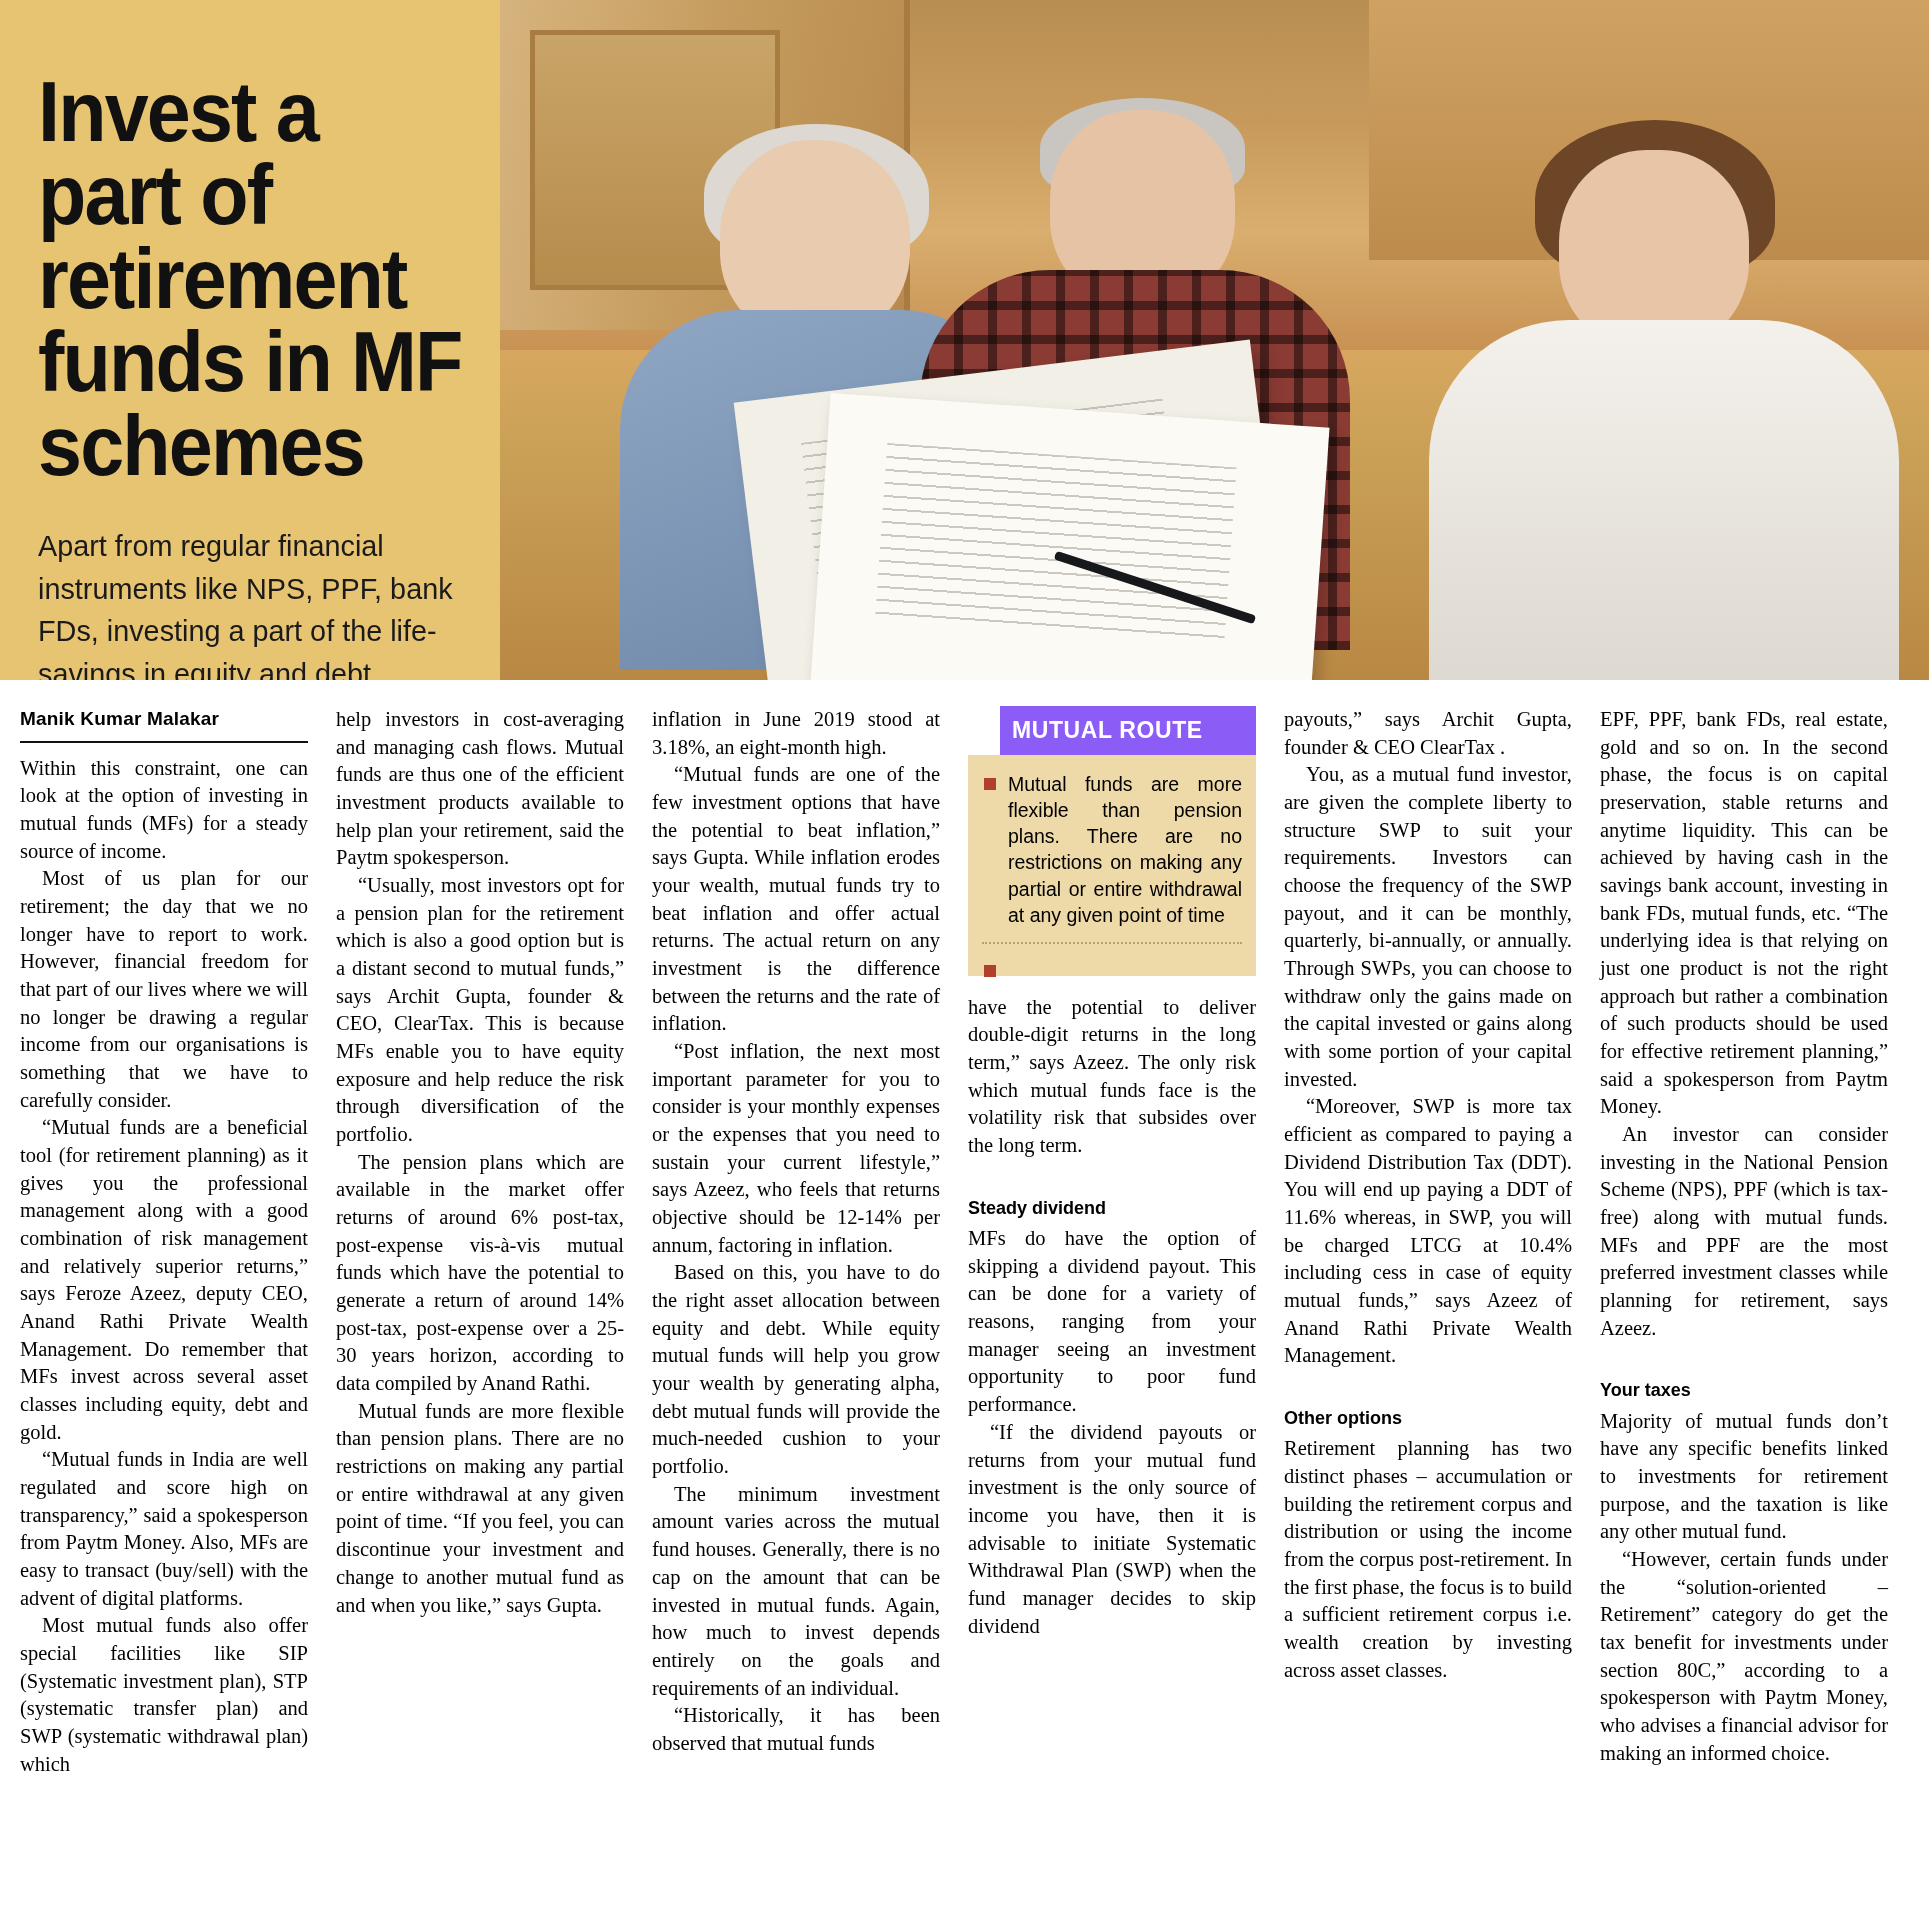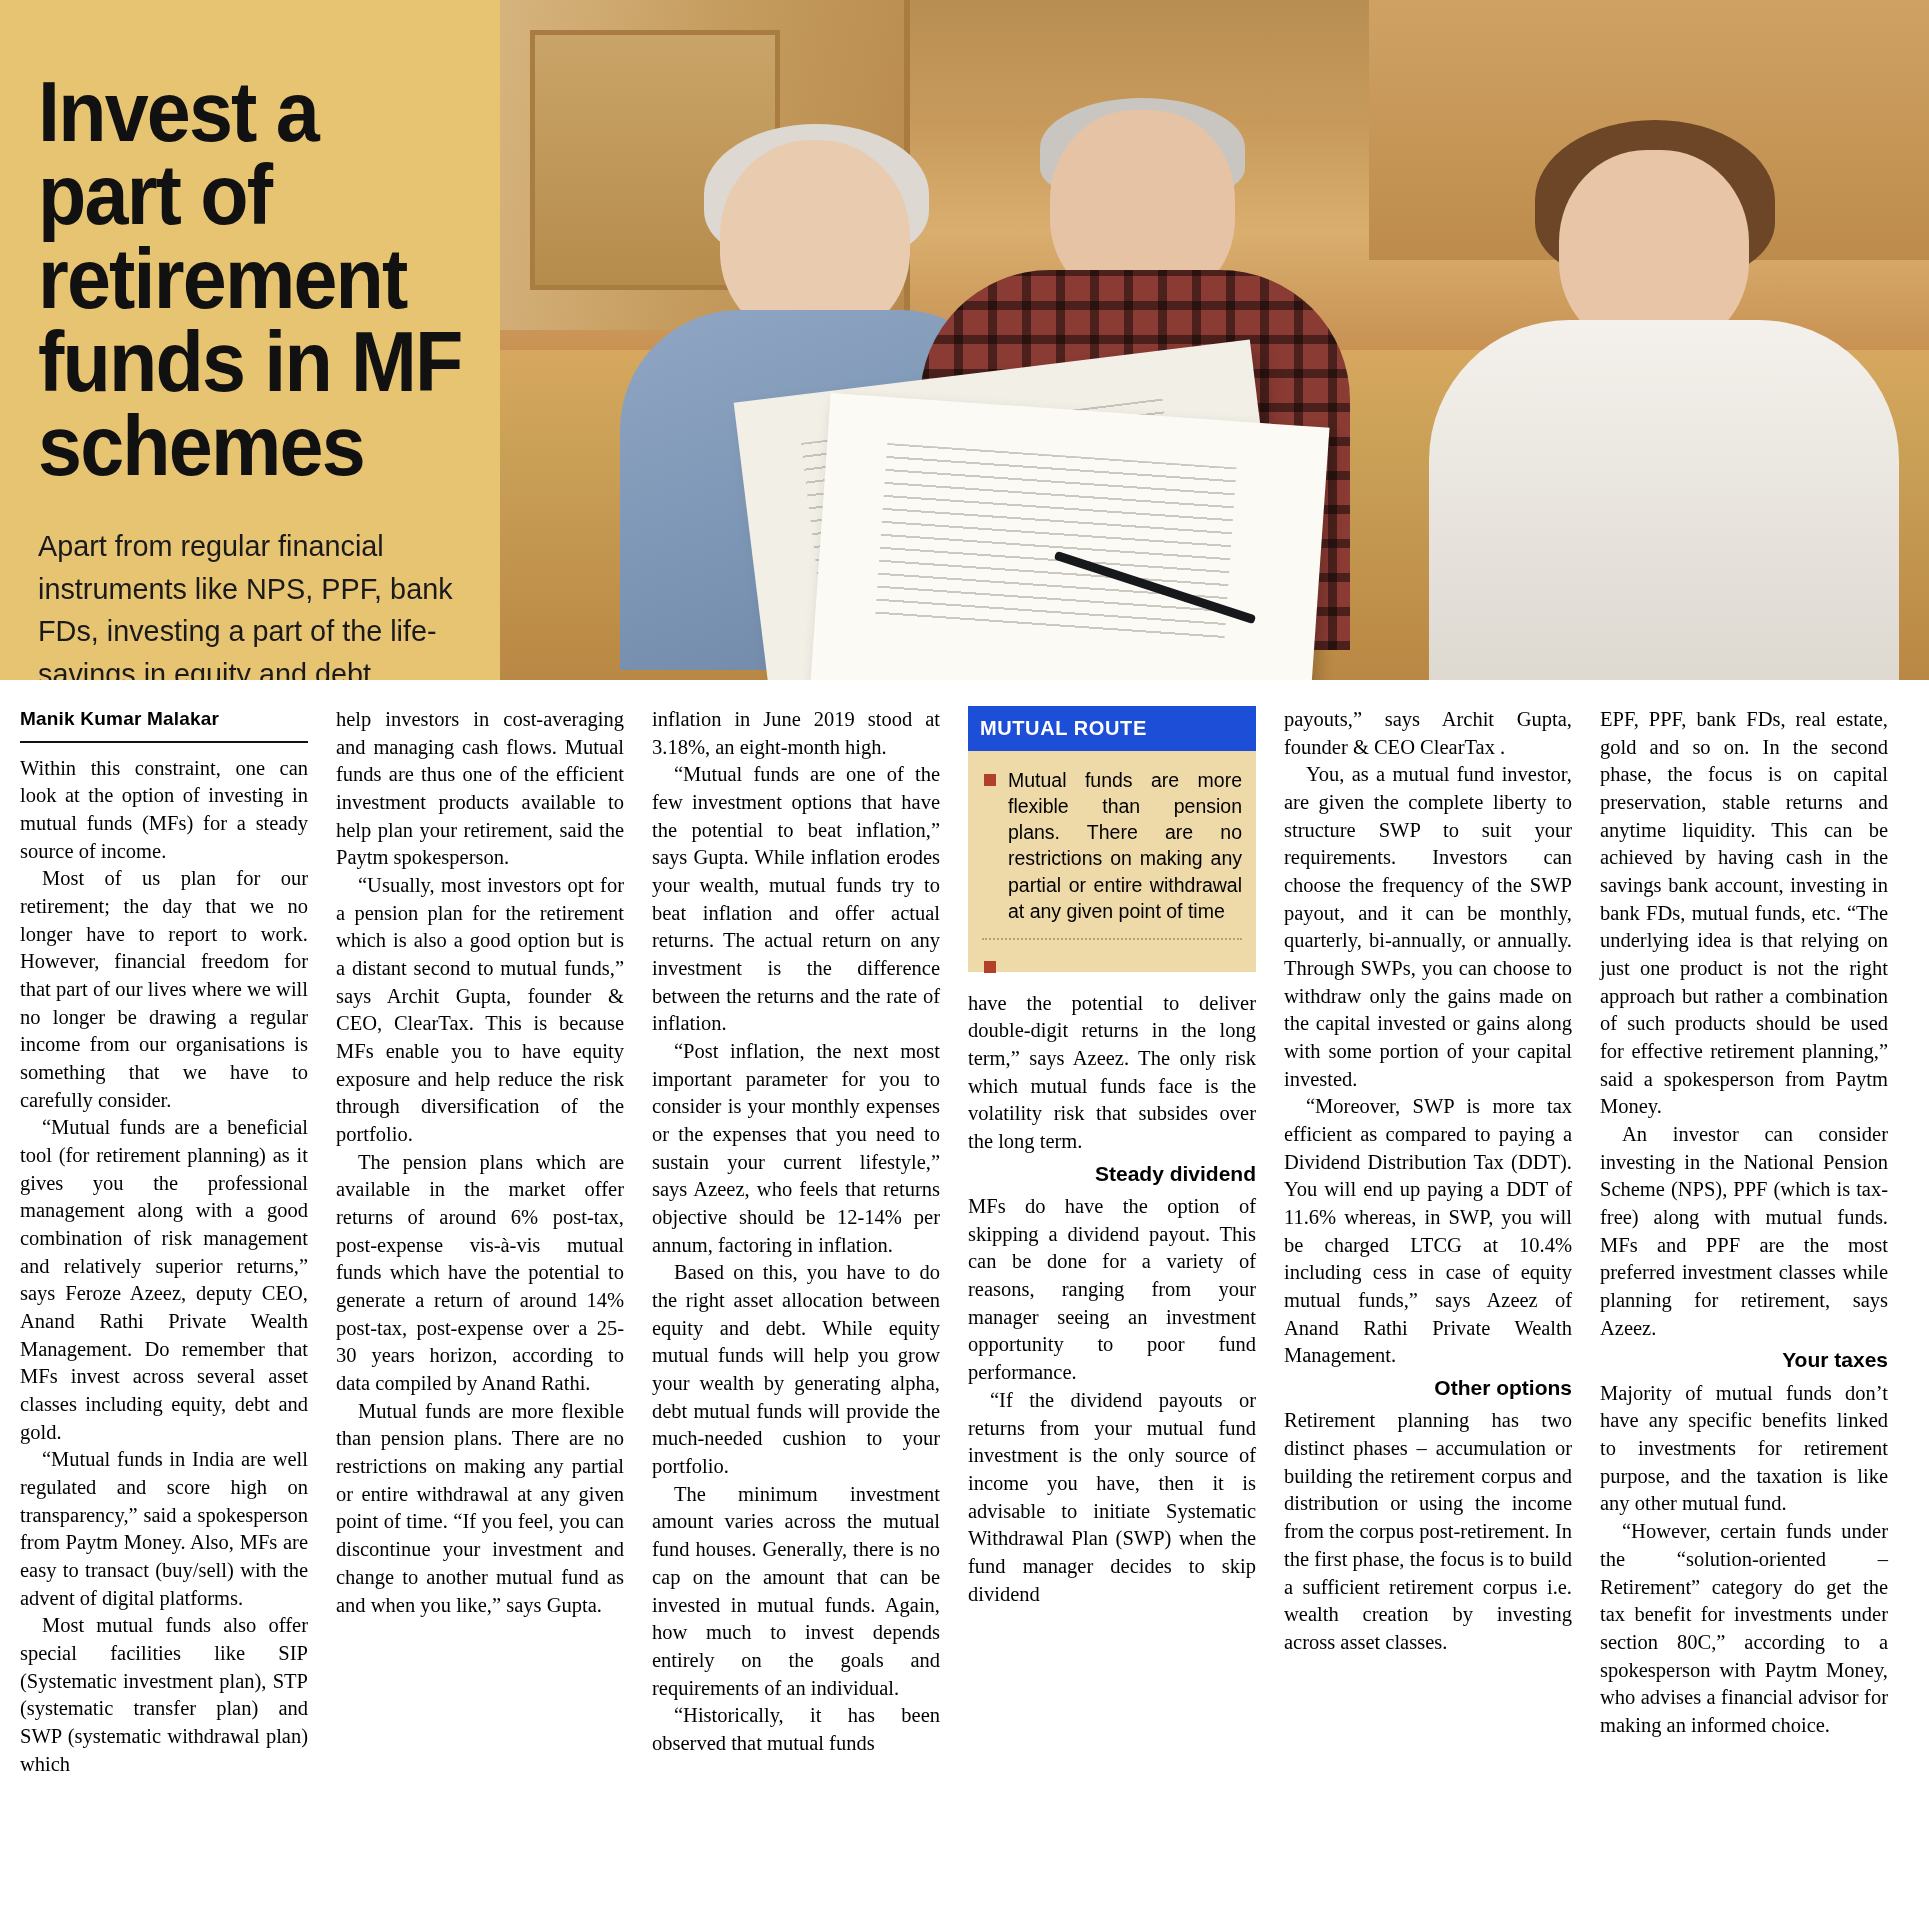--- a/index.html
+++ b/index.html
@@ -179,39 +179,40 @@
     letter-spacing: .2px;
     padding-bottom: 9px;
     border-bottom: 2px solid #111;
     margin-bottom: 12px;
   }
   .col p { margin: 0; text-indent: 0; }
   .col p + p { text-indent: 22px; }
   .subhead {
     font-family: "Liberation Sans", sans-serif;
     font-weight: bold;
-    font-size: 21px;
-    margin: 4px 0 5px 0;
-    text-align: right;
+    font-size: 18px;
+    margin: 36px 0 5px 0;
+    text-align: left;
   }
   .col p.first-after-head { text-indent: 0; }
 
   
   .box {
     width: 288px;
     margin-bottom: 18px;
   }
   .box-head {
-    background: #1d4ed8;
+    background: #8b5cf6;
     color: #fff;
     font-family: "Liberation Sans", sans-serif;
     font-weight: bold;
-    font-size: 20px;
+    font-size: 23px;
     letter-spacing: .6px;
     padding: 9px 12px;
+    margin-left: 32px;
   }
   .box-body {
     background: #eed9a8;
     padding: 16px 14px 18px 14px;
   }
   .box-item {
     font-family: "Liberation Sans", sans-serif;
     font-size: 19.5px;
     line-height: 1.34;
     padding-left: 26px;

